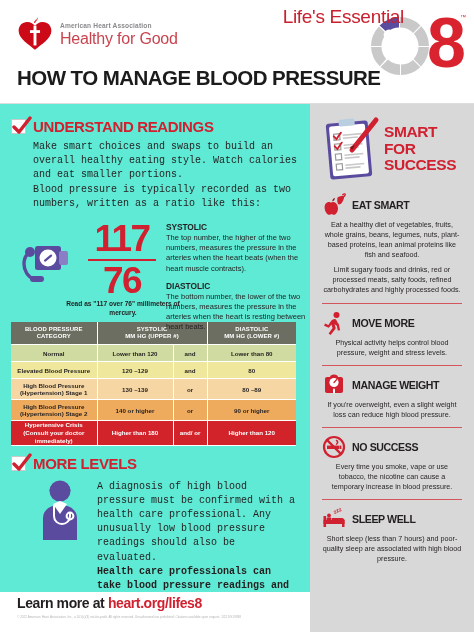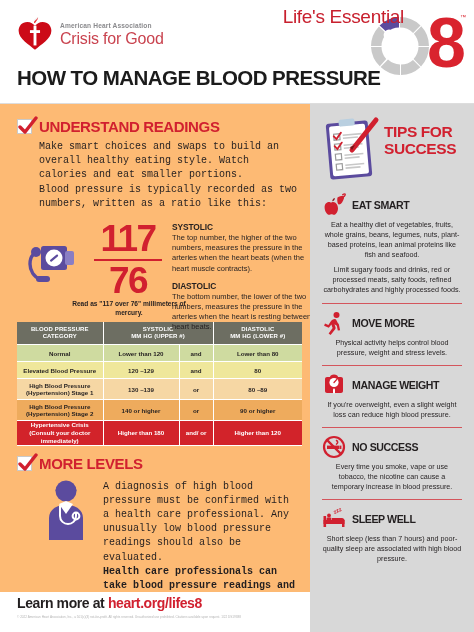--- a/index.html
+++ b/index.html
@@ -24,21 +24,21 @@
   .le8-eight { position:absolute; right: 6px; top: 2px; font-size: 70px; line-height: 70px; color:#d9232e; font-weight: 700; letter-spacing: -4px; }
   .le8-tm { position:absolute; right: 2px; top: 8px; font-size: 6px; color:#d9232e; }
   .le8-wheel { position:absolute; right: 38px; top: 10px; width: 60px; height: 60px; }
 
   .title-bar { position:absolute; left: 17px; top: 66px; text-align: center; }
   .title-bar h1 { font-size: 20.5px; font-weight: 800; color:#1b1b1b; letter-spacing: -0.55px; white-space: nowrap; }
   .rule { position:absolute; left: 0; top: 103px; width: 474px; height: 1px; background:#dddddd; }
 
   
   .body-area { position:absolute; left:0; top: 104px; width: 474px; height: 528px; }
-  .left-col { position:absolute; left:0; top:0; width: 310px; height: 528px; background:#fdba74; padding: 14px 12px 0 17px; }
+  .left-col { position:absolute; left:0; top:0; width: 310px; height: 528px; background:#5eead4; padding: 14px 12px 0 11px; }
   .right-col { position:absolute; left:310px; top:0; width: 164px; height: 528px; background:#d8d8d8; padding: 10px 12px 0 12px; }
 
   
   .sec-head { display:flex; align-items:center; gap: 7px; margin-bottom: 5px; }
   .checkbox { width: 15px; height: 15px; flex:0 0 15px; border: 1.4px solid #c9c9c9; background:#fff; position:relative; }
   .checkbox svg { position:absolute; left:-1px; top:-4px; }
   .sec-head h2 { font-size: 15px; font-weight: 800; color:#d1202f; letter-spacing: -0.35px; }
 
   .p { font-size: 10px; line-height: 1.42; color:#231f20;font-family:Liberation Mono, monospace; }
   .p.bold { font-weight: 700; }
@@ -105,21 +105,21 @@
     <div class="aha-logo">
       <svg class="aha-heart" viewBox="0 0 40 40">
         <path d="M11.5 5.5C5.5 5.5 1.8 10 1.8 15.2c0 9 12 15.6 18.2 21.2 6.2-5.6 18.2-12.2 18.2-21.2C38.2 10 34.5 5.5 28.5 5.5c-4 0-6.6 2-8.5 4.3-1.9-2.3-4.5-4.3-8.5-4.3z" fill="#cc0a17"></path>
         <path d="M20.2 6.5c1.3-2.4 3.8-4.4 3.2-6.2-1.6 1-3.4 2.4-4.2 4.4-.5 1.3-.2 2.6 1 1.8z" fill="#e8262c"></path>
         <path d="M18.4 9.6h3.2v22h-3.2z" fill="#ffffff"></path>
         <path d="M14.4 14.6h11.2v3.2H14.4z" fill="#ffffff"></path>
         <path d="M20 4.2c1.4-1.6 3.4-2.6 3.6-4.2-2 .6-4 1.9-4.8 3.6-.4 1 .4 1.5 1.2.6z" fill="#f2f2f2"></path>
       </svg>
       <div class="aha-words">
         <div class="aha-top">American Heart Association</div>
-        <div class="aha-main">Crisis for Good</div>
+        <div class="aha-main">Healthy for Good</div>
       </div>
     </div>
 
     <div class="le8">
       <svg class="le8-wheel" viewBox="0 0 60 60">
         <g fill="#c9c9c9">
           <path d="M30 1a29 29 0 0 1 20.5 8.5l-7.4 7.4A18.5 18.5 0 0 0 30 11.5z"></path>
           <path d="M51.3 10.3A29 29 0 0 1 59 30H48.5a18.5 18.5 0 0 0-4.6-12.2z"></path>
           <path d="M59 31a29 29 0 0 1-8 19.4l-7.4-7.4A18.5 18.5 0 0 0 48.5 31z"></path>
           <path d="M50.3 51.2A29 29 0 0 1 31 59V48.5a18.5 18.5 0 0 0 12-4.6z"></path>
@@ -305,21 +305,21 @@
             <rect x="13" y="47" width="6" height="6" fill="none" stroke="#9a9a9a" stroke-width="1.2"></rect>
             <rect x="22" y="48" width="19" height="1.6" fill="#c8c8c8"></rect>
               <rect x="22" y="51" width="15" height="1.6" fill="#c8c8c8"></rect>
             <path d="M13 19l2.5 3 5-6" stroke="#d1202f" stroke-width="1.8" fill="none" stroke-linecap="round"></path>
             <path d="M13 29l2.5 3 5-6" stroke="#d1202f" stroke-width="1.8" fill="none" stroke-linecap="round"></path>
           </g>
           <path d="M30 34 L54 4" stroke="#d1202f" stroke-width="5" stroke-linecap="round"></path>
           <path d="M30 34 L33 29 L28 31 Z" fill="#7a1418"></path>
         </svg>
         <div class="tips-title">
-          <div>TIPS FOR</div>
+          <div>SMART FOR</div>
           <div>SUCCESS</div>
         </div>
       </div>
 
       <div class="tip">
         <div class="tip-head">
           <svg class="tip-icon" viewBox="0 0 24 24">
             <path d="M7 9c-2.6 0-4.4 2.3-4.4 5.4 0 3.5 2.5 7.4 4.6 7.4 1 0 1.5-.5 2.4-.5s1.4.5 2.4.5c2.1 0 4-3.4 4-6.3 0-3.4-2-6.5-4.8-6.5-1 0-1.6.5-2.2.5S8 9 7 9z" fill="#d1202f"></path>
             <path d="M10.2 8.3c.2-1.6 1.4-3 2.6-3.2.2 1.7-1 3.1-2.6 3.2z" fill="#8c1a20"></path>
             <path d="M15.5 4.5c2.5-1.5 5.4-2.3 6.3-1.4.9.9 0 3.8-1.6 6.2-1.3 1.9-3 2.7-3.8 2-.9-.8-1.5-4.6-.9-6.8z" fill="#d1202f"></path>

